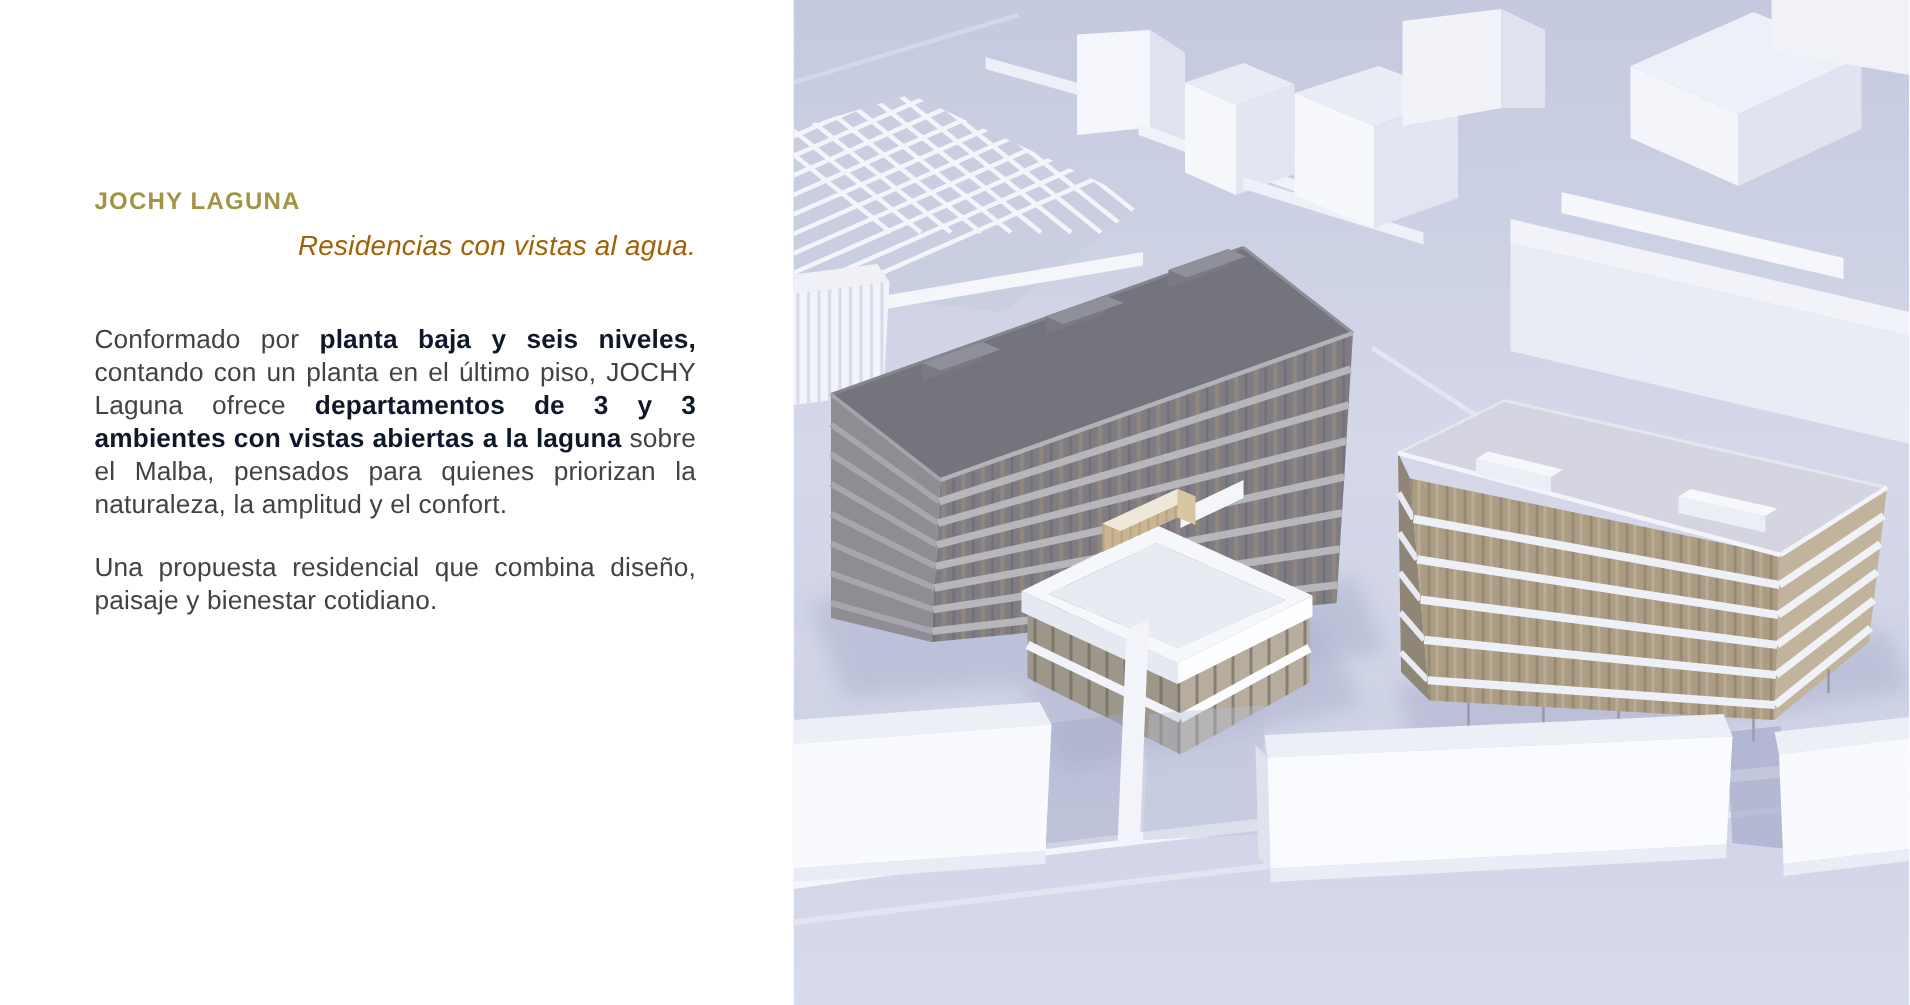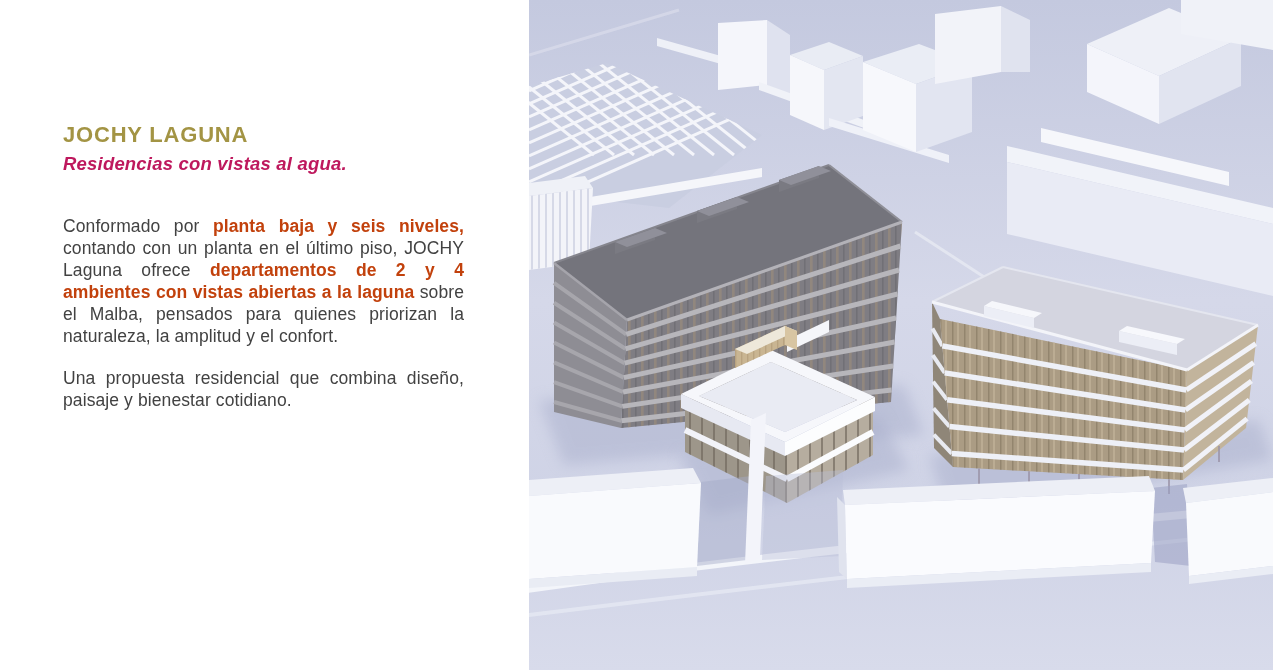--- a/index.html
+++ b/index.html
@@ -3,48 +3,48 @@
 <meta charset="utf-8">
 <style>
   html,body { margin:0; padding:0; background:#ffffff; }
   .slide {
     position:relative; width:1273px; height:670px; background:#ffffff;
     overflow:hidden; font-family:"Liberation Sans", sans-serif;
   }
   .left-panel { position:absolute; left:0; top:0; width:529px; height:670px; background:#ffffff; }
   .text-block { position:absolute; left:63px; top:123px; width:401px; }
   .project-title {
-    margin:0; font-size:22px; line-height:24px; font-weight:700;
+    margin:0; font-size:16px; line-height:24px; font-weight:700;
     letter-spacing:0.8px; color:#A39444;
   }
   .project-subtitle {
     margin:6px 0 0 0; font-size:18.5px; line-height:22px;
-    font-style:italic; font-weight:700; color:#be185d; letter-spacing:0.2px;
+    font-style:italic; font-weight:400; color:#a16207; letter-spacing:0.2px;text-align:right;
   }
   .paras { margin-top:40px; }
   .paras p {
     margin:0 0 20px 0; font-size:17.5px; line-height:22px; color:#424242;
     text-align:justify; letter-spacing:0.1px;
   }
   .paras p:last-child { margin-bottom:0; }
-  .paras .b { font-weight:700; color:#c2410c; }
+  .paras .b { font-weight:700; color:#0f172a; }
   .render-panel { position:absolute; left:529px; top:0; width:744px; height:670px; }
   .render-panel svg { display:block; }
 </style>
 </head>
 <body>
 
 <div class="slide">
 
   <div class="left-panel">
     <div class="text-block">
       <h1 class="project-title" style="color: rgb(163, 148, 68);">JOCHY LAGUNA</h1>
       <p class="project-subtitle">Residencias con vistas al agua.</p>
       <div class="paras">
-          <p><span>Conformado por </span><span class="b">planta baja y seis niveles,</span><span> contando con un planta en el último piso, JOCHY Laguna ofrece </span><span class="b">departamentos de 2 y 4 ambientes con vistas abiertas a la laguna</span><span> sobre el Malba, pensados para quienes priorizan la naturaleza, la amplitud y el confort.</span></p>
+          <p><span>Conformado por </span><span class="b">planta baja y seis niveles,</span><span> contando con un planta en el último piso, JOCHY Laguna ofrece </span><span class="b">departamentos de 3 y 3 ambientes con vistas abiertas a la laguna</span><span> sobre el Malba, pensados para quienes priorizan la naturaleza, la amplitud y el confort.</span></p>
           <p><span>Una propuesta residencial que combina diseño, paisaje y bienestar cotidiano.</span></p>
         </div>
     </div>
   </div>
 
   <div class="render-panel">
     <svg width="744" height="670" viewBox="0 0 744 670" xmlns="http://www.w3.org/2000/svg">
       <defs>
         <linearGradient id="bgGrad" x1="0" y1="0" x2="0" y2="1">
           <stop offset="0" stop-color="#c4c9df"></stop>

